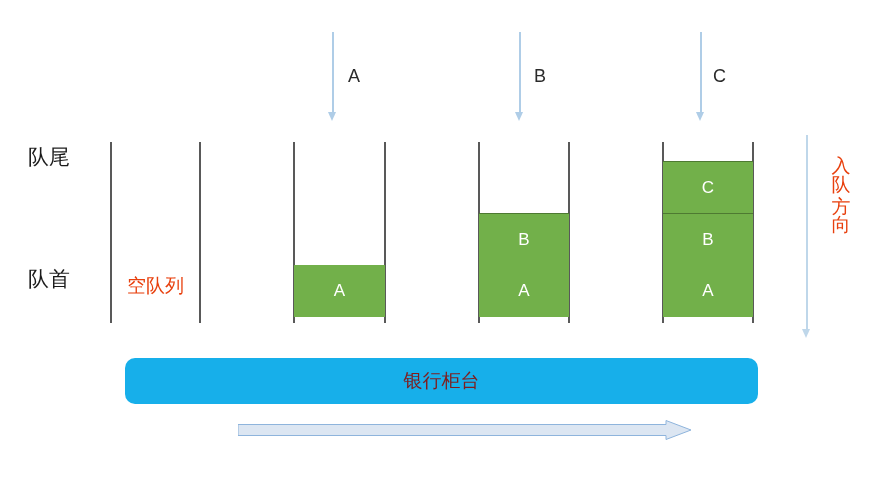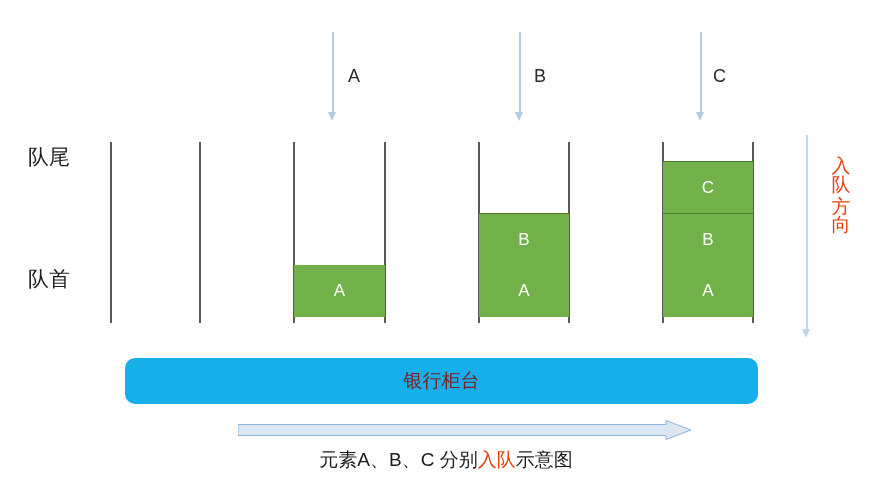--- a/index.html
+++ b/index.html
@@ -182,20 +182,21 @@
     <div class="head"></div>
   </div>
   <div class="drop-label" style="left:713px; top:67px;">C</div>
 
   <div class="side-label" style="left:28px; top:146px;">队尾</div>
   <div class="side-label" style="left:28px; top:268px;">队首</div>
 
   <div class="queue" style="left:110px; top:142px; width:91px; height:181px;">
     <div class="wall left" style="height:181px;"></div>
     <div class="wall right" style="height:181px;"></div>
+    <div class="empty-label" style="top:131px;">空队列</div>
   </div>
 
   <div class="queue" style="left:293px; top:142px; width:93px; height:181px;">
     <div class="wall left" style="height:181px;"></div>
     <div class="wall right" style="height:181px;"></div>
     <div class="blocks">
       <div class="block">A</div>
     </div>
   </div>
 
@@ -225,17 +226,14 @@
   <div class="dir-text" style="left:832px; top:140px;">入队方向</div>
 
   <div class="counter-bar" style="left:125px; top:358px; width:633px; height:46px;">银行柜台</div>
 
   <div class="flow-arrow" style="left:238px; top:420px; width:454px; height:20px;">
     <svg width="454" height="20" viewBox="0 0 454 20">
       <polygon points="0,4.5 428,4.5 428,0.5 453,10 428,19.5 428,15.5 0,15.5" fill="#DCE6F2" stroke="#8EB4DC" stroke-width="1"></polygon>
     </svg>
   </div>
 
-  <div class="caption" style="top:450px;">
-    <span>元素A、B、C 分别</span><span class="hl">入队</span><span>示意图</span>
-  </div>
 
 </div>
 
 </body></html>

